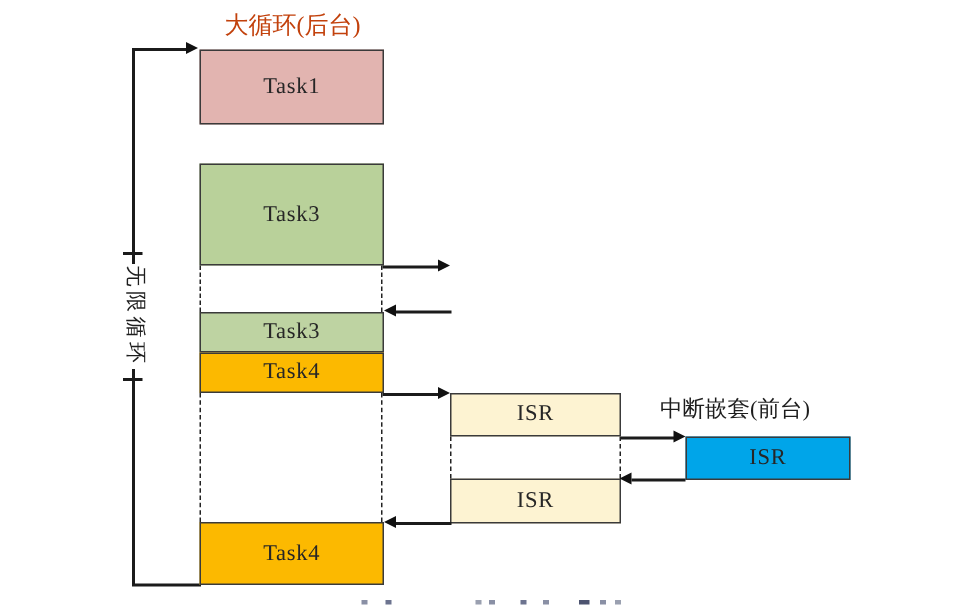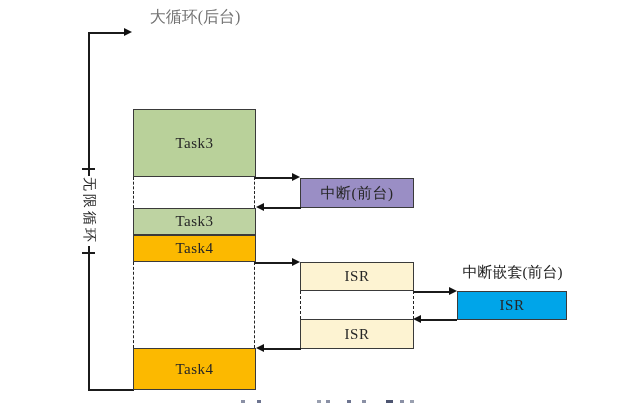--- a/index.html
+++ b/index.html
@@ -3,81 +3,81 @@
 <meta charset="utf-8">
 <style>
   html,body{margin:0;padding:0;background:#ffffff;}
   body{font-family:"Liberation Serif","DejaVu Serif",serif;}
   .canvas{position:relative;width:641px;height:405px;background:#ffffff;overflow:hidden;}
 
   .box{position:absolute;box-sizing:border-box;border:1px solid #3a3a3a;
        display:flex;align-items:center;justify-content:center;}
   .box-label{font-size:15px;color:#262626;letter-spacing:0.5px;}
 
-  .title{position:absolute;text-align:center;font-size:16px;color:#737373;}
+  .title{position:absolute;text-align:center;font-size:16px;color:#c2410c;}
 
   .hline{position:absolute;height:1.5px;background:#1b1b1b;}
   .vline{position:absolute;width:1.5px;background:#1b1b1b;}
   .dashv{position:absolute;width:0;border-left:1.5px dashed #222;}
 
   .ah-r{position:absolute;width:0;height:0;
         border-top:4px solid transparent;border-bottom:4px solid transparent;
         border-left:8px solid #111;}
   .ah-l{position:absolute;width:0;height:0;
         border-top:4px solid transparent;border-bottom:4px solid transparent;
         border-right:8px solid #111;}
 
   .tick{position:absolute;width:13px;height:1.5px;background:#1b1b1b;}
 
   .loop-label{position:absolute;left:54px;top:202px;width:70px;height:18px;
         background:#ffffff;text-align:center;line-height:18px;
         font-size:14px;color:#1d1d1d;letter-spacing:3px;
         transform:rotate(90deg);}
 
-  .nested-label{position:absolute;text-align:center;font-size:15px;color:#1d1d1d;}
+  .nested-label{position:absolute;font-size:15px;color:#1d1d1d;}
 
   .caption-frag{position:absolute;top:400px;left:0;width:641px;height:5px;}
   .caption-frag i{position:absolute;top:0;height:3px;width:4px;display:block;}
 </style>
 </head>
 <body>
 
 <div class="canvas">
 
   <div class="title" style="left:120px;top:7px;width:150px;">大循环(后台)</div>
 
   <div class="vline" style="left:88px;top:32px;height:358px;"></div>
   <div class="hline" style="left:88px;top:32px;width:36px;"></div>
   <div class="ah-r" style="left:124px;top:28px;"></div>
   <div class="hline" style="left:88px;top:389px;width:46px;"></div>
   <div class="tick" style="left:82px;top:168px;"></div>
   <div class="tick" style="left:82px;top:252px;"></div>
   <div class="loop-label">无限循环</div>
 
+  <div class="box" style="left: 133px; top: 33px; width: 123px; height: 50px; background: rgb(226, 180, 176);">
+    <span class="box-label">Task1</span>
+  </div>
   <div class="box" style="left: 133px; top: 109px; width: 123px; height: 68px; background: rgb(185, 209, 154);">
     <span class="box-label">Task3</span>
   </div>
   <div class="box" style="left: 133px; top: 208px; width: 123px; height: 27px; background: rgb(190, 211, 162);">
     <span class="box-label">Task3</span>
   </div>
   <div class="box" style="left: 133px; top: 235px; width: 123px; height: 27px; background: rgb(252, 185, 0);">
     <span class="box-label">Task4</span>
   </div>
   <div class="box" style="left: 133px; top: 348px; width: 123px; height: 42px; background: rgb(252, 185, 0);">
     <span class="box-label">Task4</span>
   </div>
 
   <div class="dashv" style="left:133px;top:177px;height:31px;"></div>
   <div class="dashv" style="left:254px;top:177px;height:31px;"></div>
   <div class="dashv" style="left:133px;top:262px;height:86px;"></div>
   <div class="dashv" style="left:254px;top:262px;height:86px;"></div>
 
-  <div class="box" style="left: 300px; top: 178px; width: 114px; height: 30px; background: rgb(154, 142, 197);">
-    <span class="box-label">中断(前台)</span>
-  </div>
 
   <div class="box" style="left: 300px; top: 262px; width: 114px; height: 29px; background: rgb(253, 243, 210);">
     <span class="box-label">ISR</span>
   </div>
   <div class="box" style="left: 300px; top: 319px; width: 114px; height: 30px; background: rgb(253, 243, 210);">
     <span class="box-label">ISR</span>
   </div>
   <div class="dashv" style="left:300px;top:291px;height:28px;"></div>
   <div class="dashv" style="left:413px;top:291px;height:28px;"></div>
 

